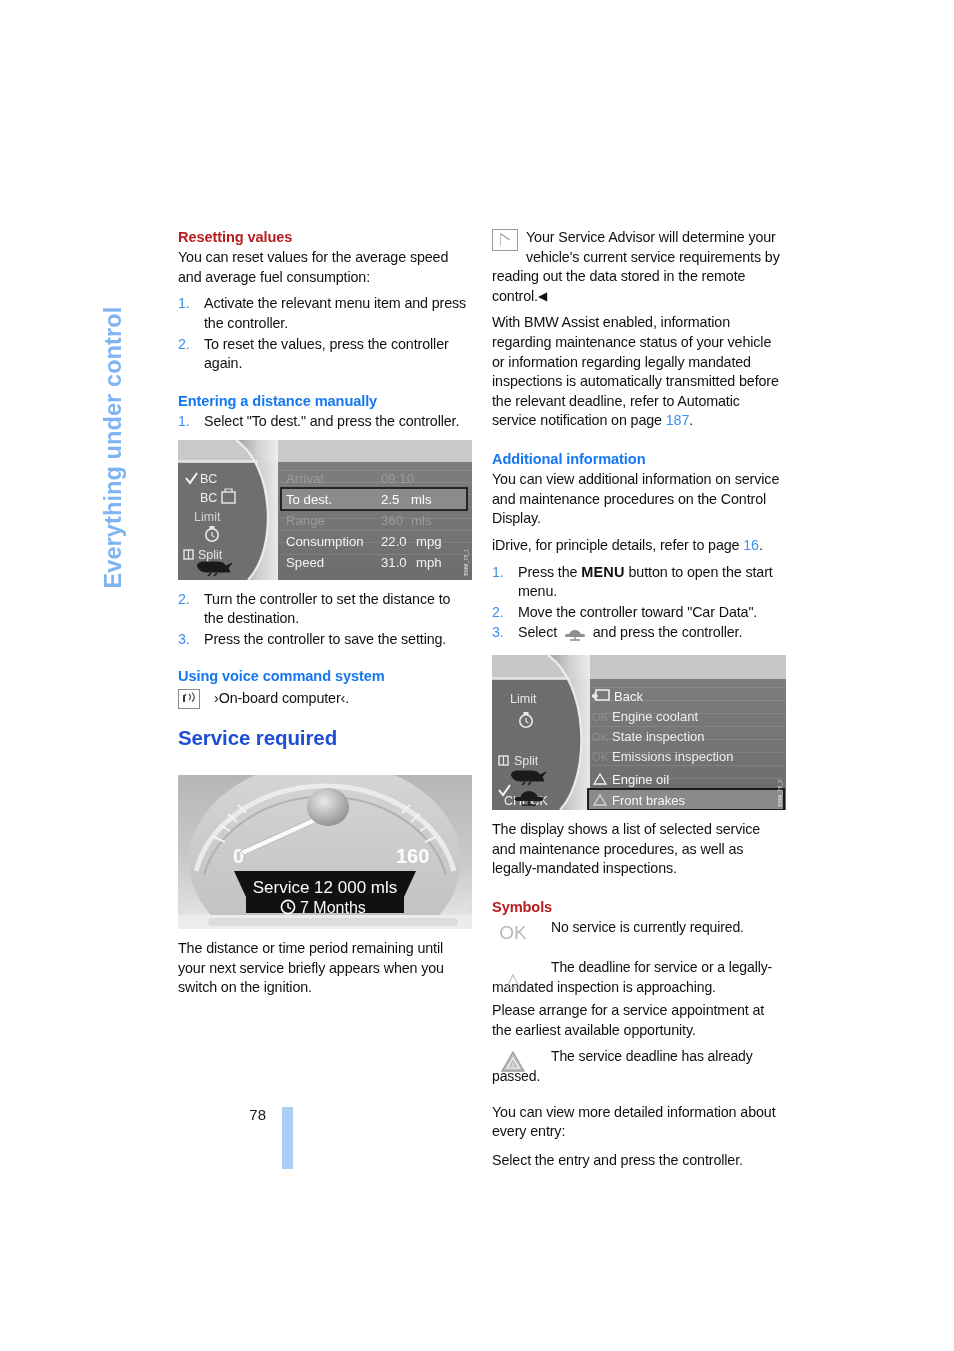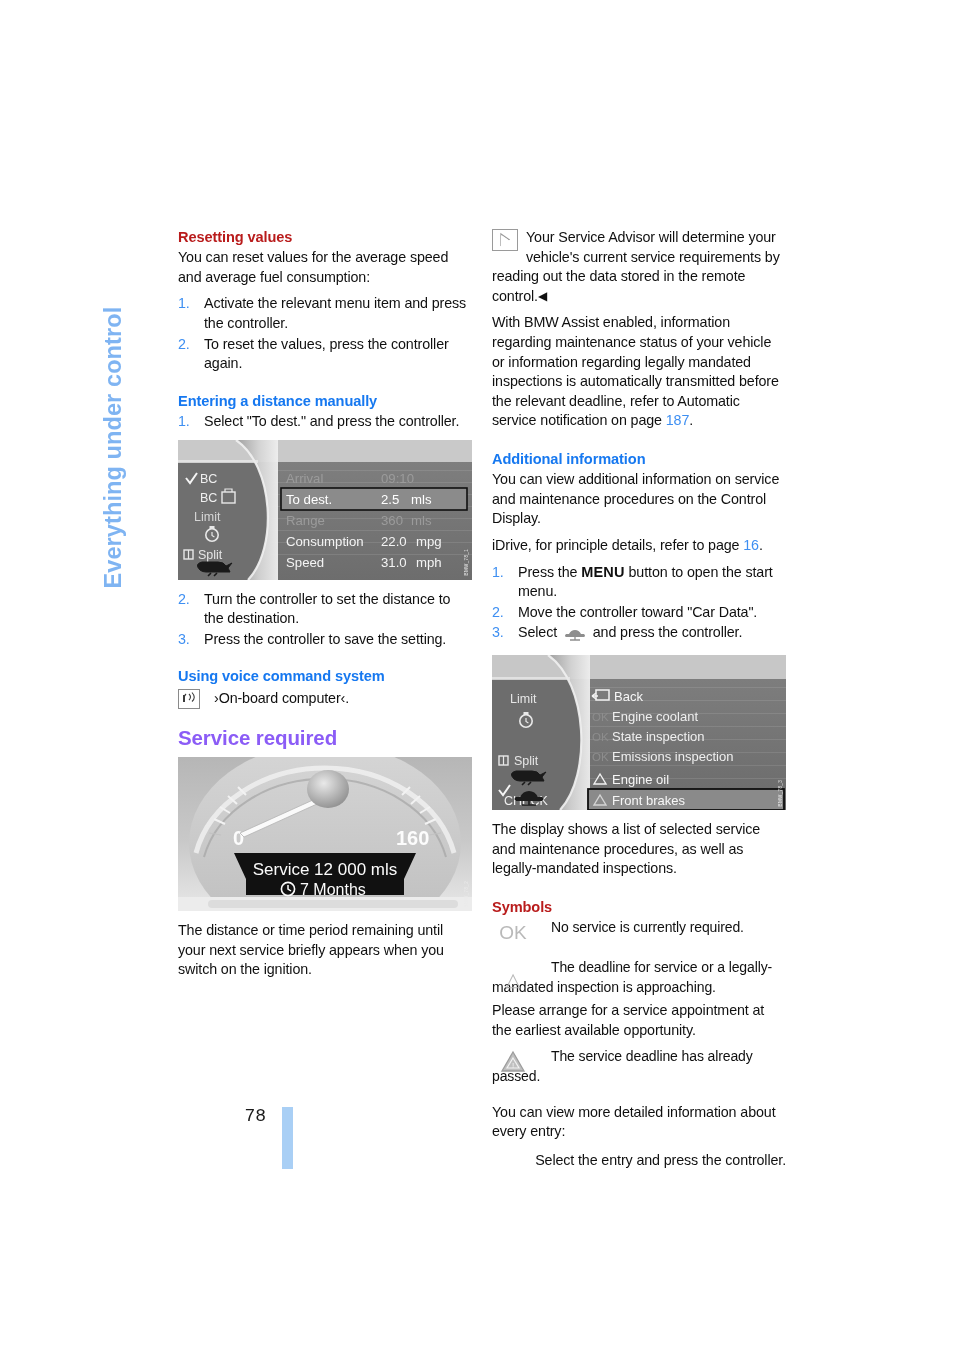--- a/index.html
+++ b/index.html
@@ -53,22 +53,22 @@
     top: 228px;
     width: 294px;
   }
   .col-left  { left: 178px; }
   .col-right { left: 492px; }
 
   
   h2.hd-major {
     font-size: 20.5px;
     font-weight: bold;
-    color: #8b5cf6;
-    margin: 0 0 8px 0;
+    color: #1d4ed8;
+    margin: 0 0 26px 0;
     line-height: 1.15;
     letter-spacing: -.1px;
   }
   h3.hd-blue {
     font-size: 14.6px;
     font-weight: bold;
     color: #1678f0;
     margin: 0 0 2px 0;
     line-height: 1.25;
     letter-spacing: -.1px;
@@ -229,23 +229,22 @@
     position: absolute;
     left: 178px;
     top: 1106px;
     width: 130px;
     height: 70px;
   }
   .folio .num {
     position: absolute;
     right: 42px;
     top: 0;
-    font-size: 18px;
+    font-size: 15px;
     color: #1a1a1a;
-    font-family: Liberation Mono, monospace;
   }
   .folio .bar {
     position: absolute;
     left: 104px;
     top: 1px;
     width: 11px;
     height: 62px;
     background: #a9cff5;
   }
 </style>
@@ -600,21 +599,21 @@
           <path d="M13 9 L19 19 L7 19 Z" fill="none" stroke="#f2f2f2" stroke-width="1.2"></path>
           <text x="13" y="18.5" text-anchor="middle" font-family="Liberation Sans, sans-serif" font-size="8" fill="#f2f2f2">!</text>
         </svg>
       </span>
       <span class="sym-text">The service deadline has already passed.</span>
     </div>
 
     <div class="spacer-sm"></div>
 
     <p class="body">You can view more detailed information about every entry:</p>
-    <p class="body" style="margin-top:9px;text-align:right;">Select the entry and press the controller.</p>
+    <p class="body" style="margin-top:9px;">Select the entry and press the controller.</p>
   </div>
 
   <div class="folio">
     <span class="num">78</span>
     <span class="bar"></span>
   </div>
 
 </div>
 
 </body></html>

